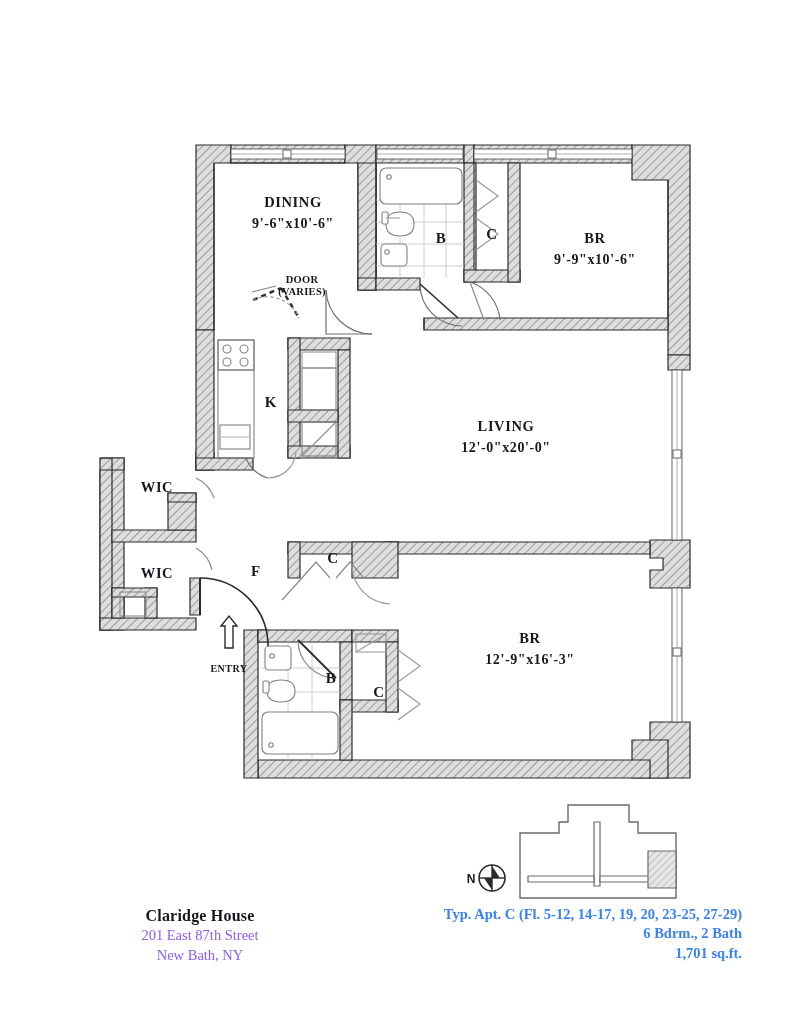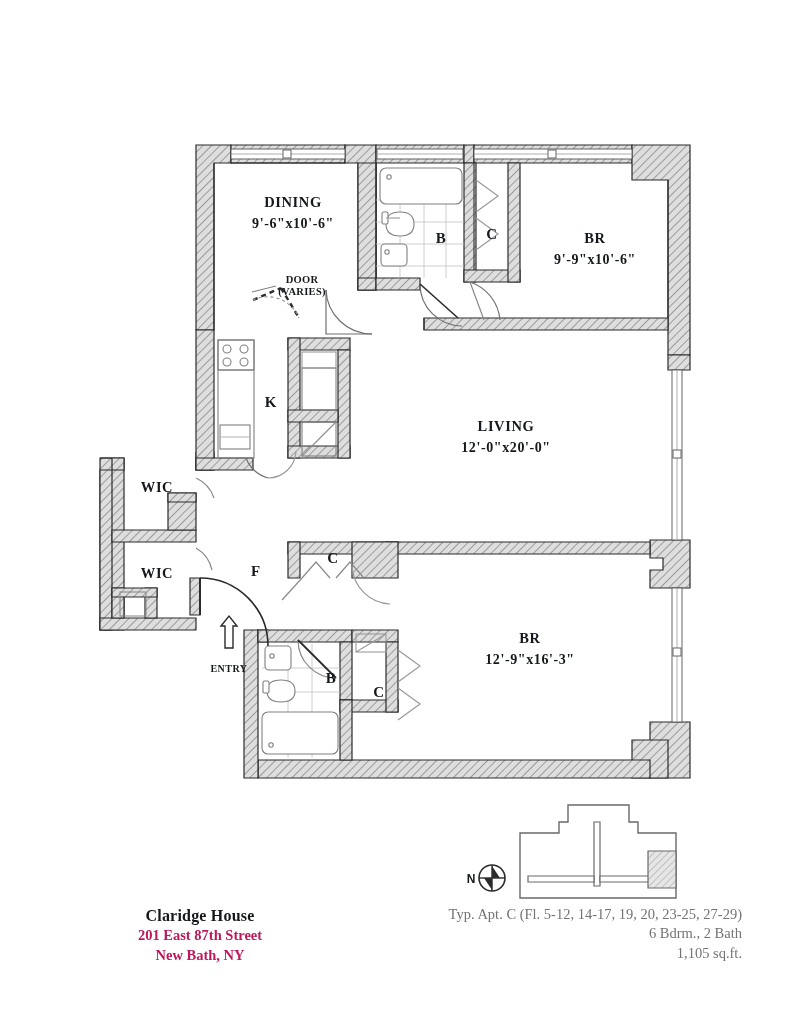--- a/index.html
+++ b/index.html
@@ -89,29 +89,29 @@
   .bld-name {
     font-family: "Liberation Serif", serif;
     font-size: 16px;
     font-weight: bold;
     color: #14171b;
     letter-spacing: 0.2px;
   }
   .bld-addr {
     font-family: "Liberation Serif", serif;
     font-size: 14.5px;
-    font-weight: bold;
-    color: #be185d;
+    font-weight: normal;
+    color: #8b5cf6;
     text-align: center;
   }
   .apt-line {
     font-family: "Liberation Serif", serif;
     font-size: 14.5px;
-    font-weight: normal;
-    color: #737373;
+    font-weight: bold;
+    color: #3b82f6;
     white-space: nowrap;
   }
 </style>
 </head>
 <body>
 
 <div id="floorplan-sheet">
 
   <svg id="plan-svg" viewBox="0 0 800 1034">
     <defs>
@@ -398,17 +398,17 @@
 
   <div id="caption-block">
     <div class="cap-left">
       <div class="bld-name">Claridge House</div>
       <div class="bld-addr">201 East 87th Street</div>
       <div class="bld-addr">New Bath, NY</div>
     </div>
     <div class="cap-right">
       <div class="apt-line">Typ. Apt. C (Fl. 5-12, 14-17, 19, 20, 23-25, 27-29)</div>
       <div class="apt-line">6 Bdrm., 2 Bath</div>
-      <div class="apt-line">1,105 sq.ft.</div>
+      <div class="apt-line">1,701 sq.ft.</div>
     </div>
   </div>
 
 </div>
 
 </body></html>

